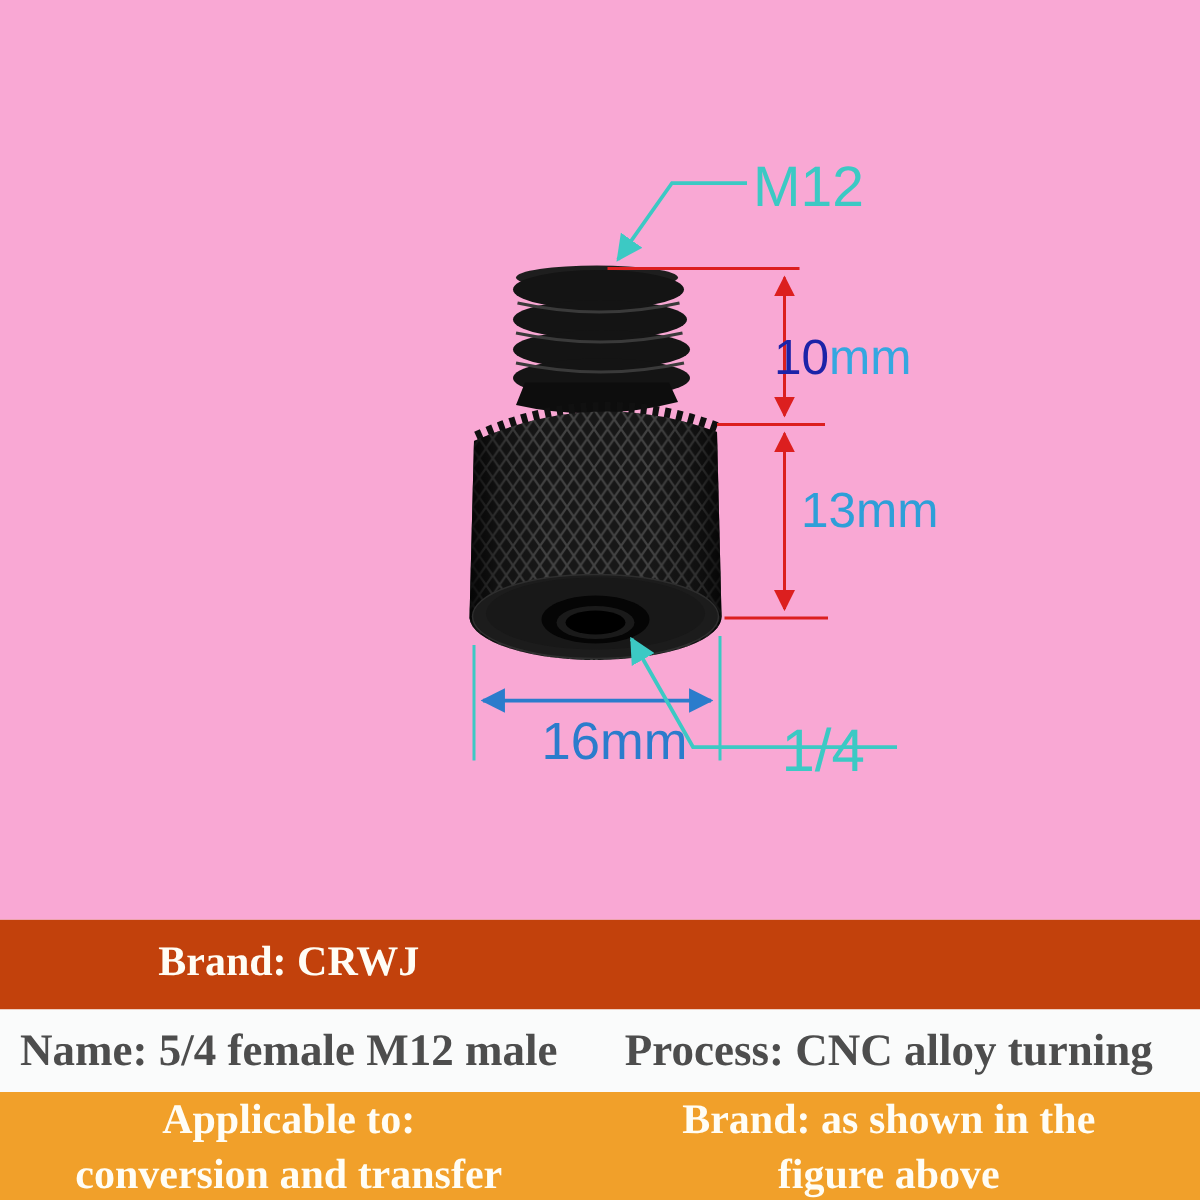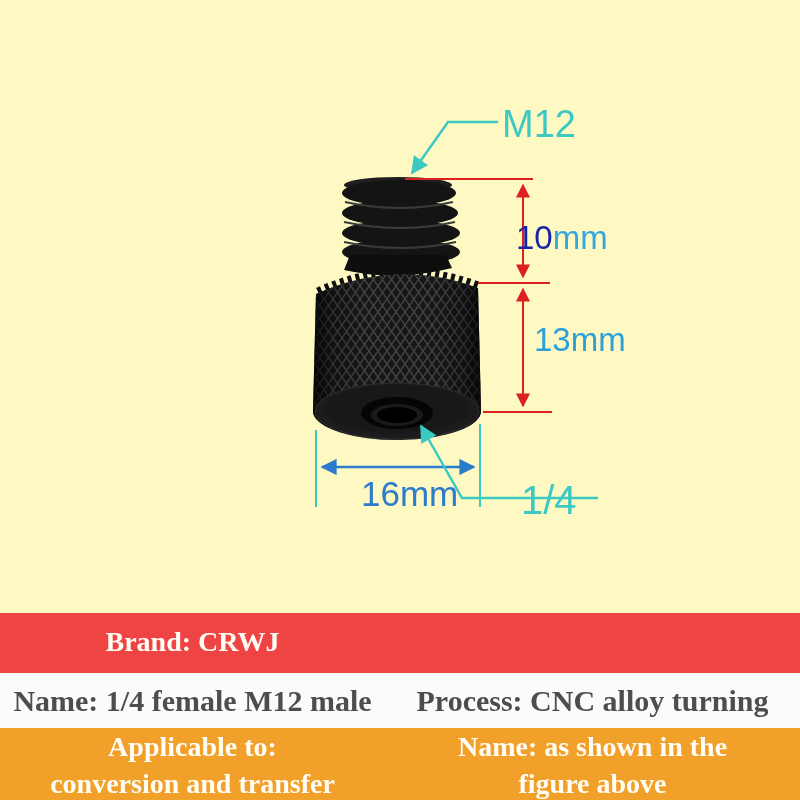--- a/index.html
+++ b/index.html
@@ -1,31 +1,31 @@
 <!DOCTYPE html>
 <html><head>
 <meta charset="utf-8">
 <style>
   html,body{margin:0;padding:0;background:#ffffff;}
   body{width:800px;height:800px;overflow:hidden;font-family:"Liberation Sans",sans-serif;}
   .page{width:800px;height:800px;display:flex;flex-direction:column;background:#fff;}
-  .photo-area{position:relative;width:800px;height:776px;background:#fef9c3;}
+  .photo-area{position:relative;width:800px;height:776px;background:#f9a8d4;}
   .photo-area svg{display:block;}
 
   
   .t-callout{font-family:"Liberation Sans",sans-serif;font-size:38px;fill:#3cc9c4;}
   .t-dim{font-family:"Liberation Sans",sans-serif;font-size:33px;}
   .t-dim13{fill:#2e9fd8;}
   .t-dim16{fill:#2b7ccc;font-size:35px;}
   .tn-val{fill:#1c23a8;}
   .tn-unit{fill:#35a7e0;}
 
   
   .band{display:grid;grid-template-columns:385px 415px;align-items:center;justify-items:center;width:800px;}
-  .band-orange{background:#ef4444;color:#fffdf5;height:76px;}
+  .band-orange{background:#c2410c;color:#fffdf5;height:76px;}
   .band-white{background:#fafbfb;color:#4d4d4d;height:70px;}
   .band-orange-2{background:#f1a02a;color:#fffdf5;height:72px;}
   .cell{font-family:"Liberation Serif",serif;font-weight:bold;font-size:28px;text-align:center;line-height:1.1;}
   .band-white .cell{font-size:30px;}
   .cell .ln{display:block;line-height:37px;text-align:center;}
 </style>
 </head>
 <body>
 
 <div class="page">
@@ -115,28 +115,28 @@
         <text class="t-callout" x="521" y="514" style="font-size:40px">1/4</text>
       </g>
     </svg>
   </div>
 
   <div class="band band-orange">
     <div class="cell">Brand: CRWJ</div>
   </div>
 
   <div class="band band-white">
-    <div class="cell">Name: 1/4 female M12 male</div>
+    <div class="cell">Name: 5/4 female M12 male</div>
     <div class="cell">Process: CNC alloy turning</div>
   </div>
 
   <div class="band band-orange-2">
     <div class="cell">
       <span class="ln">Applicable to:</span>
       <span class="ln">conversion and transfer</span>
     </div>
     <div class="cell">
-      <span class="ln">Name: as shown in the</span>
+      <span class="ln">Brand: as shown in the</span>
       <span class="ln">figure above</span>
     </div>
   </div>
 
 </div>
 
 </body></html>

